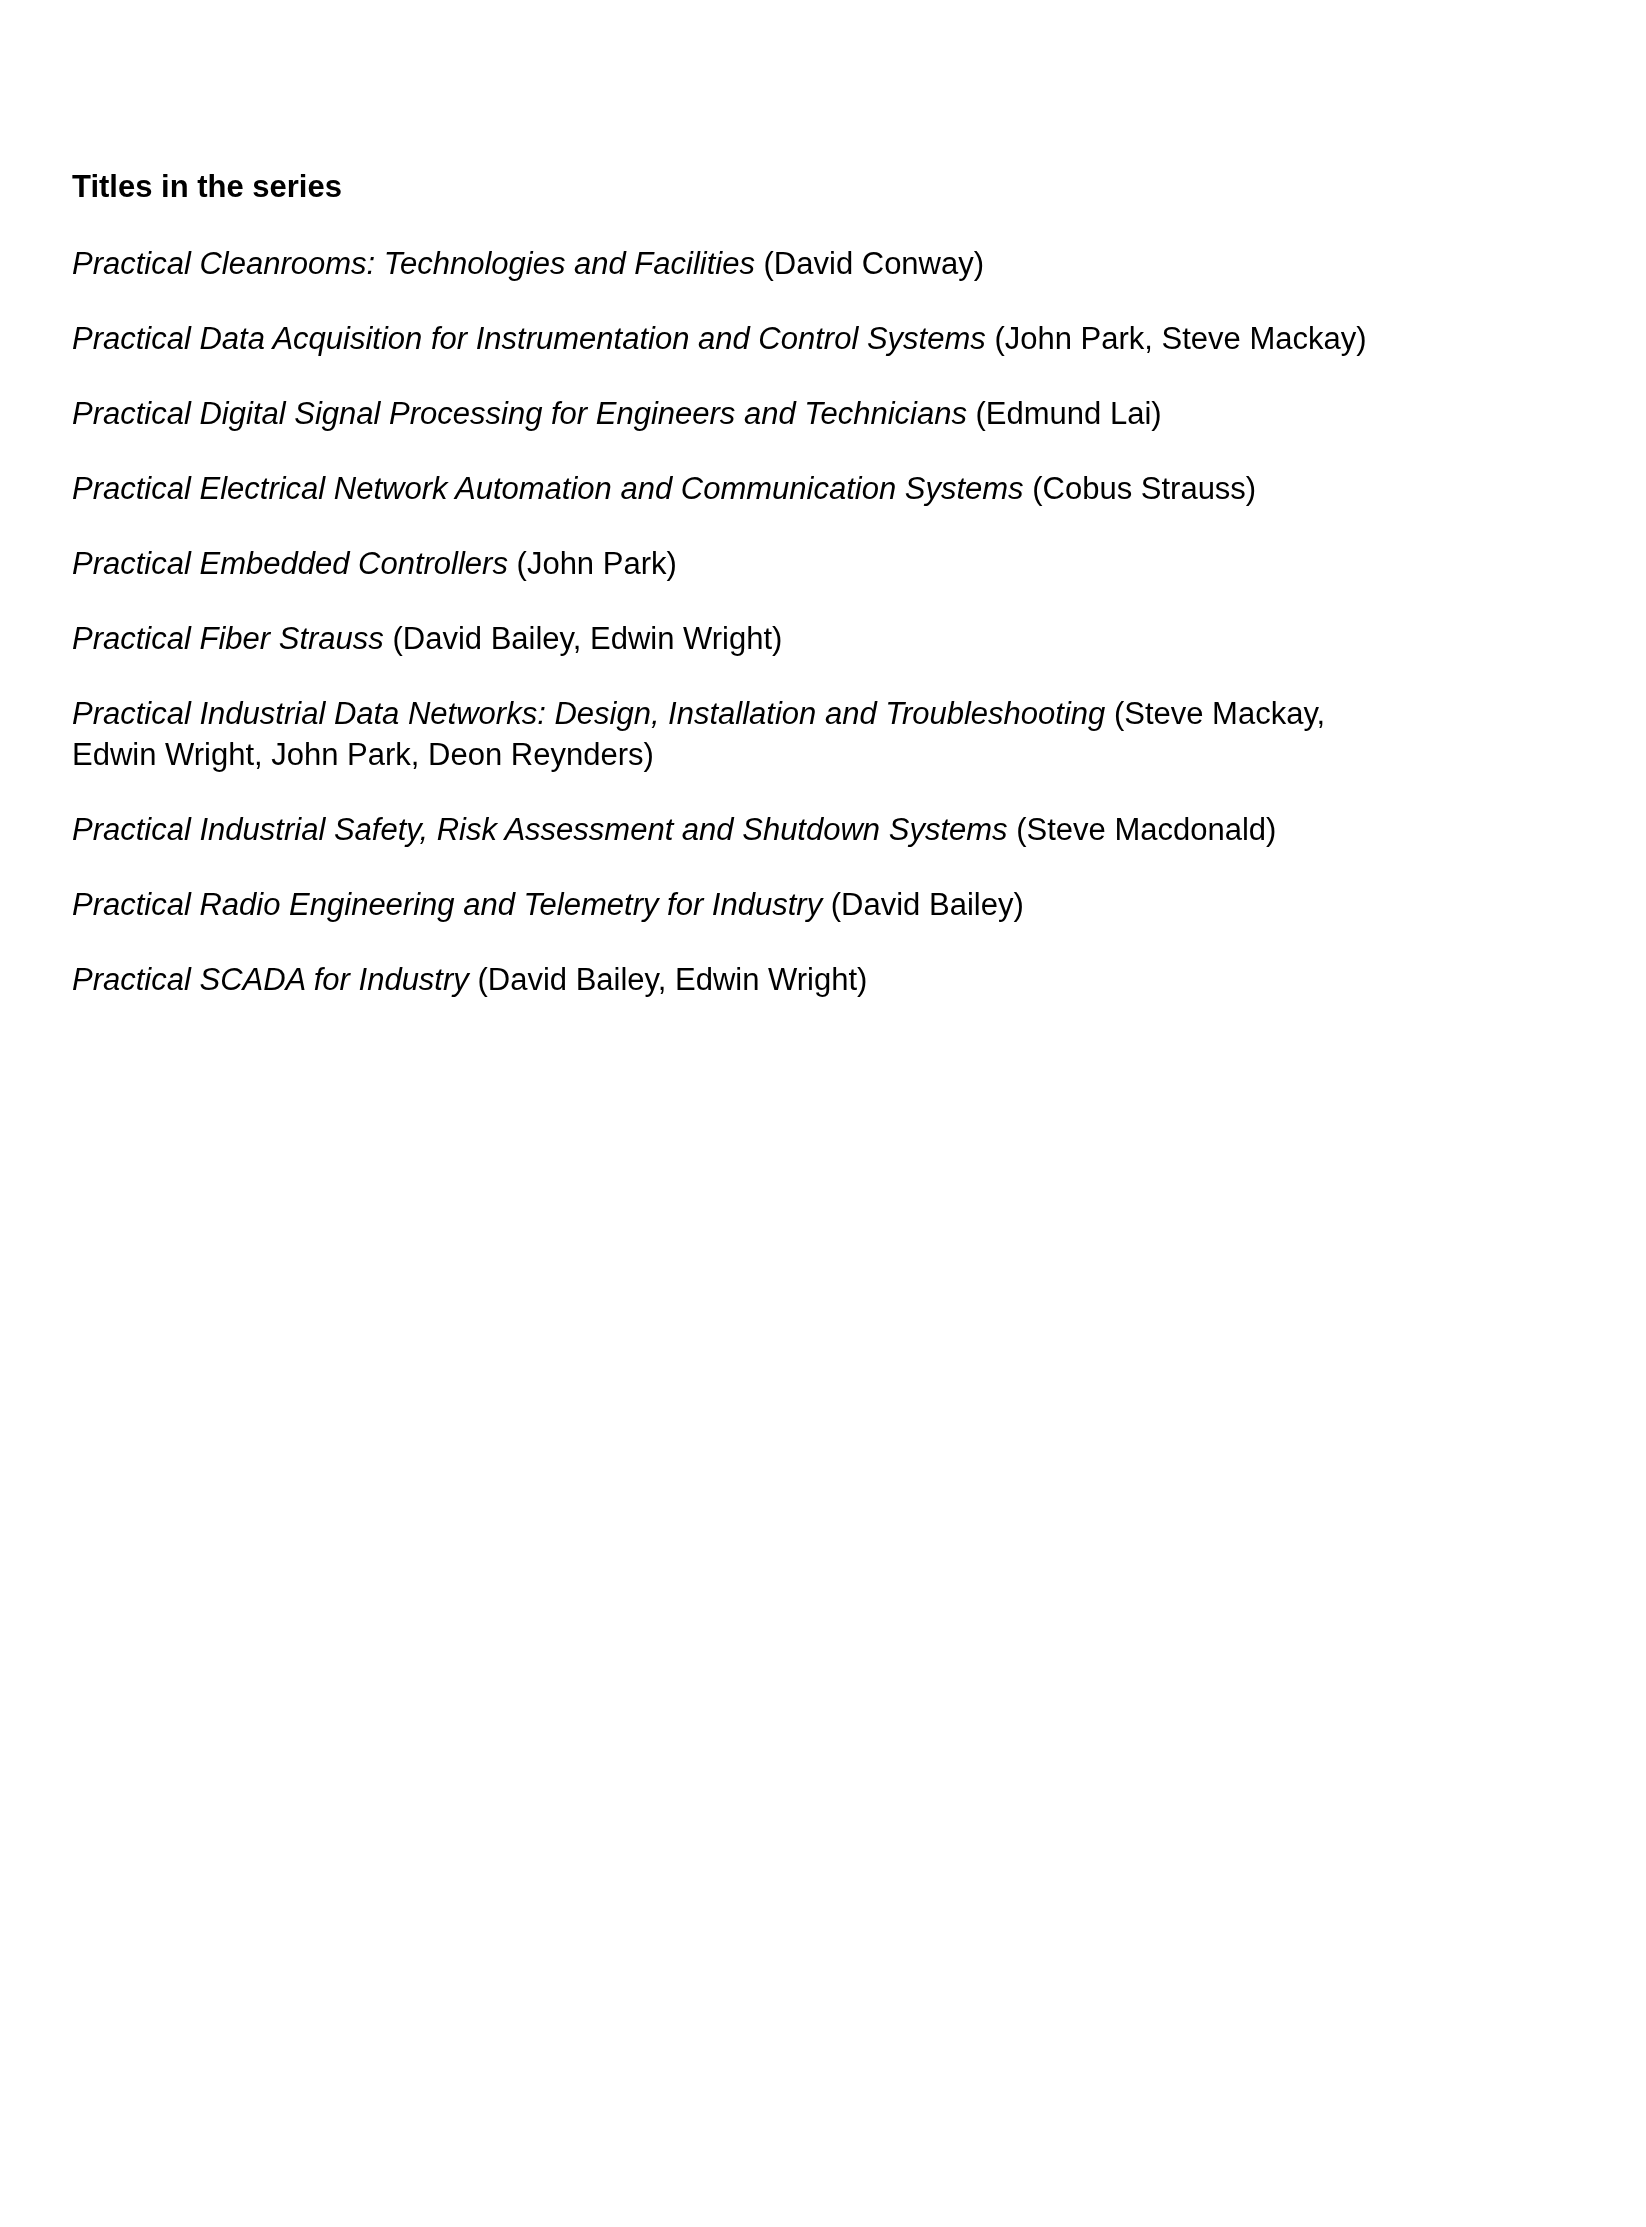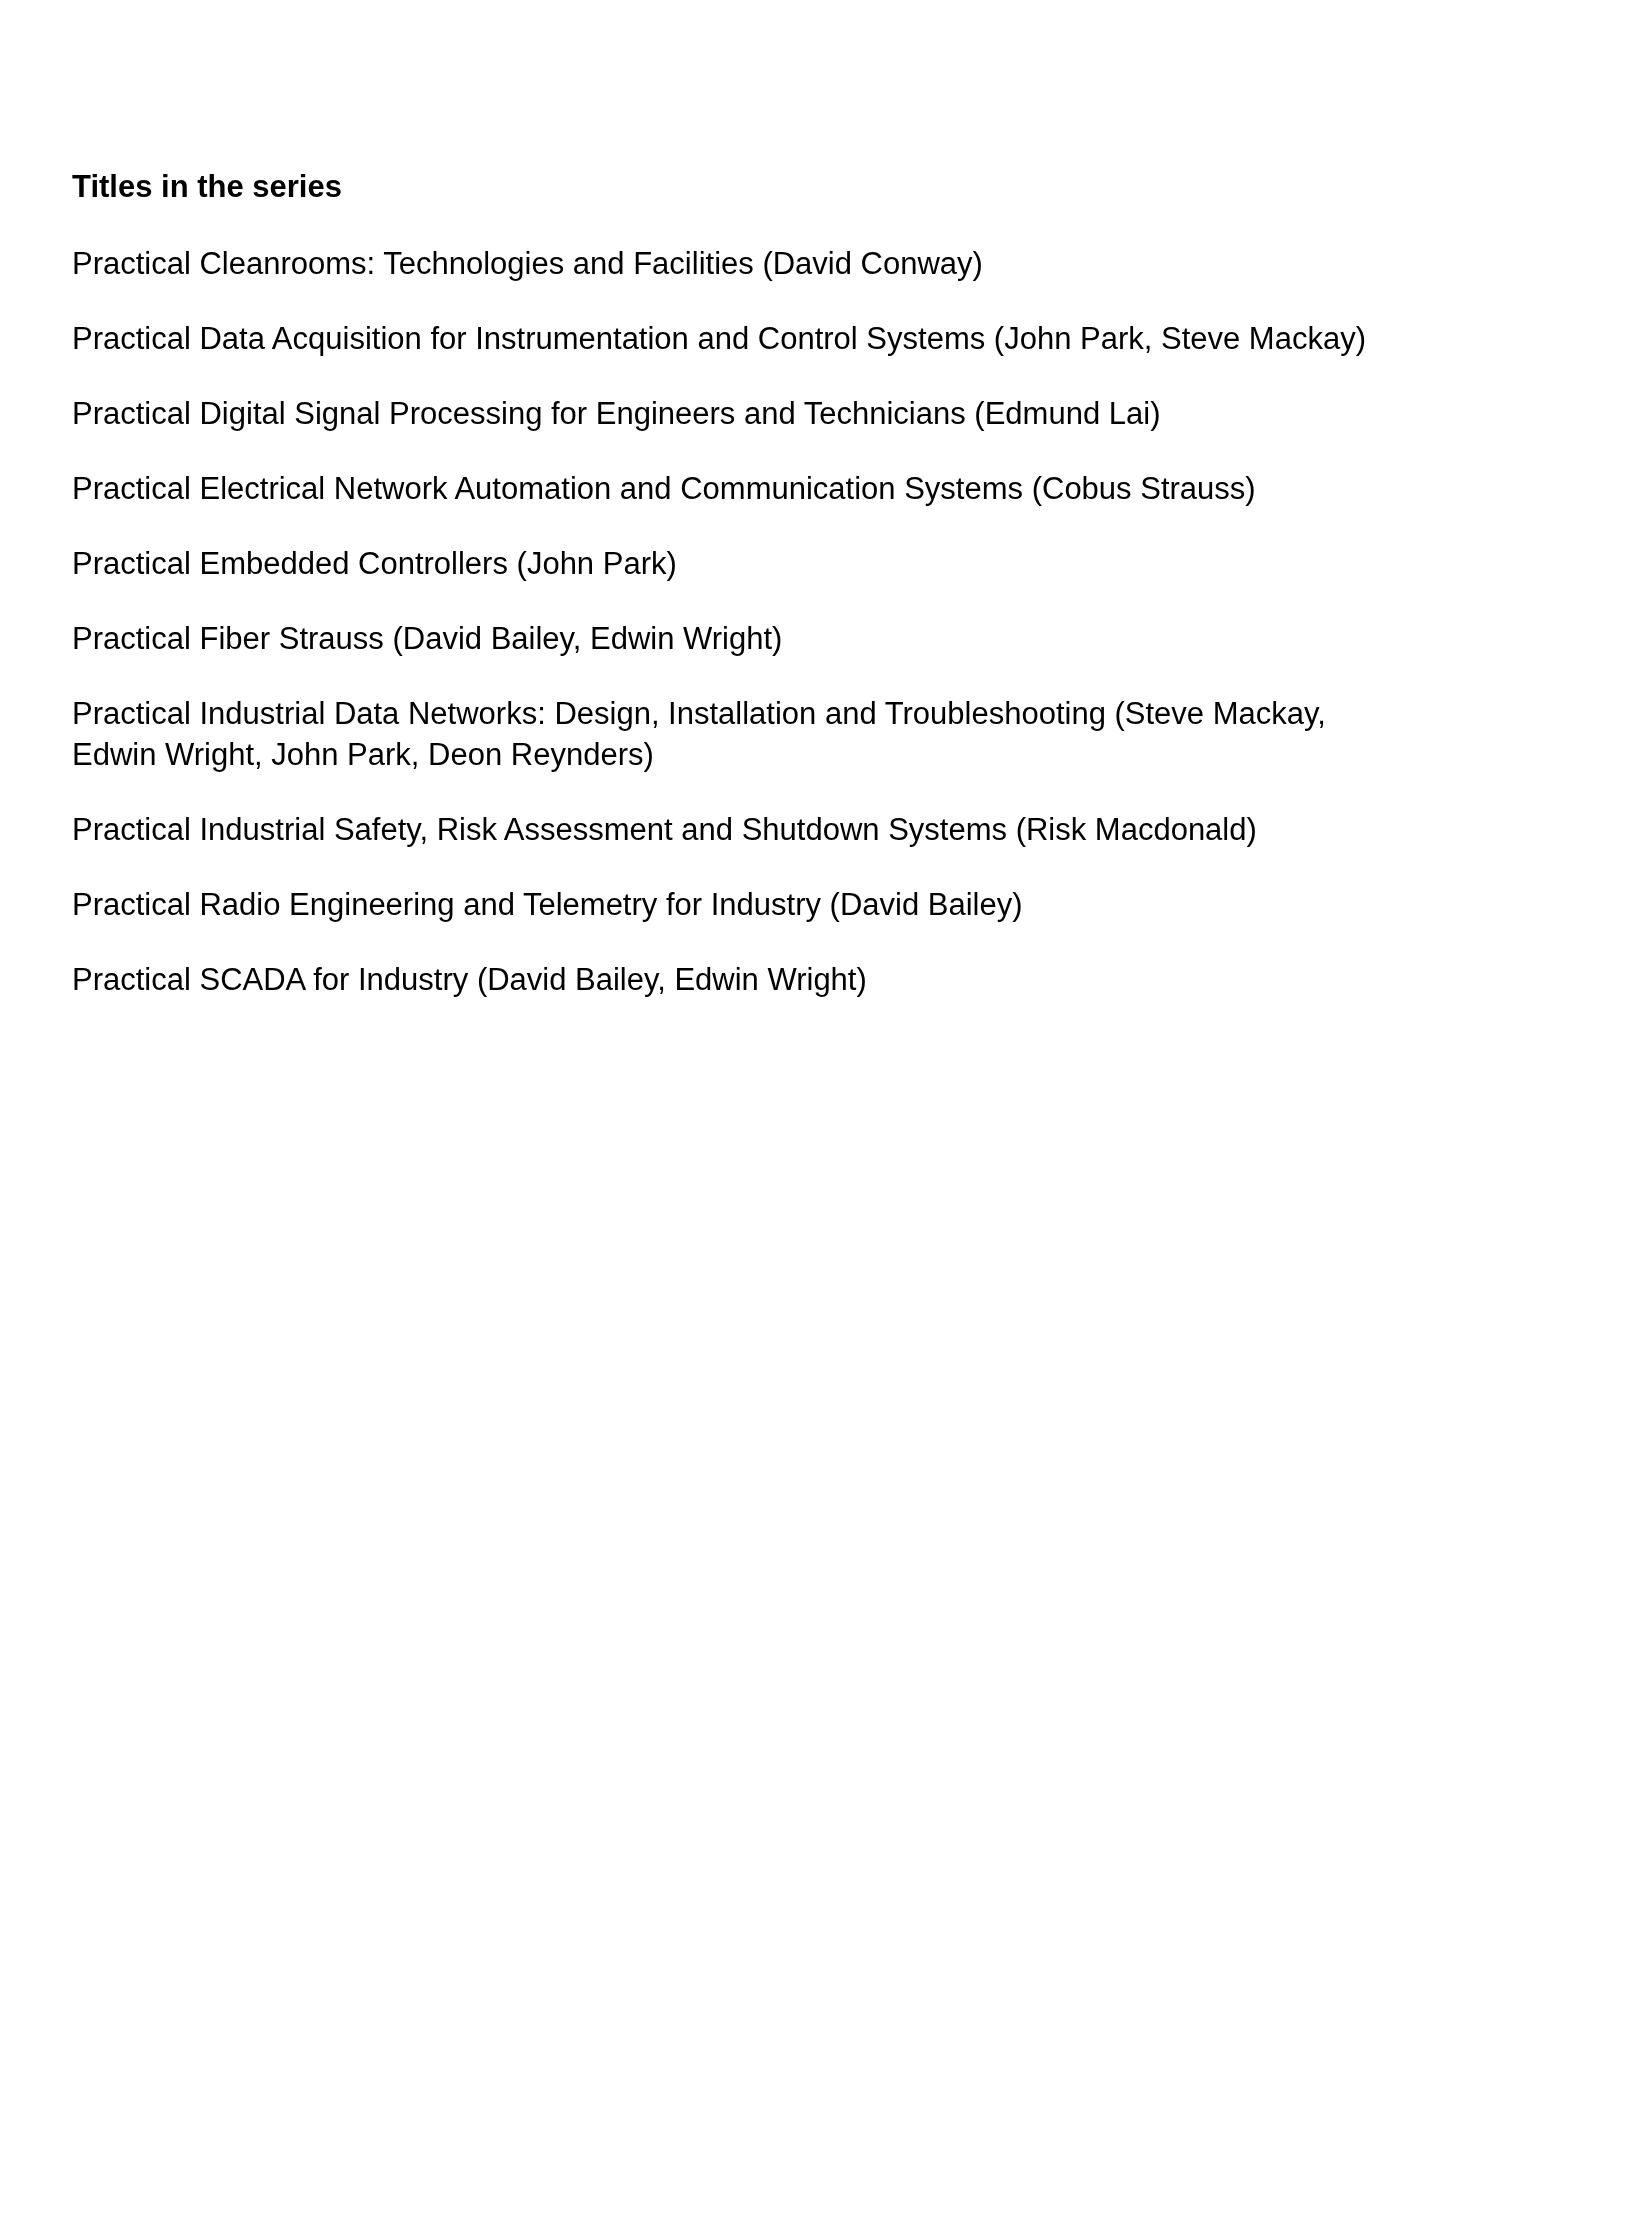--- a/index.html
+++ b/index.html
@@ -23,37 +23,38 @@
     font-weight: bold;
     margin: 0 0 36px 0;
   }
   .entry {
     font-size: 31px;
     line-height: 41px;
     margin: 0 0 34px 0;
     max-width: 1322px;
   }
   .book-title {
+    font-style: italic;
   }
   .book-authors {
     font-style: normal;
   }
 </style>
 </head>
 <body>
 
 <div class="page">
   <h1 class="series-heading">Titles in the series</h1>
 
   <main id="series-list">
       <p class="entry"><span class="book-title">Practical Cleanrooms: Technologies and Facilities</span> <span class="book-authors">(David Conway)</span></p>
       <p class="entry"><span class="book-title">Practical Data Acquisition for Instrumentation and Control Systems</span> <span class="book-authors">(John Park, Steve Mackay)</span></p>
       <p class="entry"><span class="book-title">Practical Digital Signal Processing for Engineers and Technicians</span> <span class="book-authors">(Edmund Lai)</span></p>
       <p class="entry"><span class="book-title">Practical Electrical Network Automation and Communication Systems</span> <span class="book-authors">(Cobus Strauss)</span></p>
       <p class="entry"><span class="book-title">Practical Embedded Controllers</span> <span class="book-authors">(John Park)</span></p>
       <p class="entry"><span class="book-title">Practical Fiber Strauss</span> <span class="book-authors">(David Bailey, Edwin Wright)</span></p>
       <p class="entry"><span class="book-title">Practical Industrial Data Networks: Design, Installation and Troubleshooting</span> <span class="book-authors">(Steve Mackay, Edwin Wright, John Park, Deon Reynders)</span></p>
-      <p class="entry"><span class="book-title">Practical Industrial Safety, Risk Assessment and Shutdown Systems</span> <span class="book-authors">(Risk Macdonald)</span></p>
+      <p class="entry"><span class="book-title">Practical Industrial Safety, Risk Assessment and Shutdown Systems</span> <span class="book-authors">(Steve Macdonald)</span></p>
       <p class="entry"><span class="book-title">Practical Radio Engineering and Telemetry for Industry</span> <span class="book-authors">(David Bailey)</span></p>
       <p class="entry"><span class="book-title">Practical SCADA for Industry</span> <span class="book-authors">(David Bailey, Edwin Wright)</span></p>
     </main>
 </div>
 
 
 </body></html>

